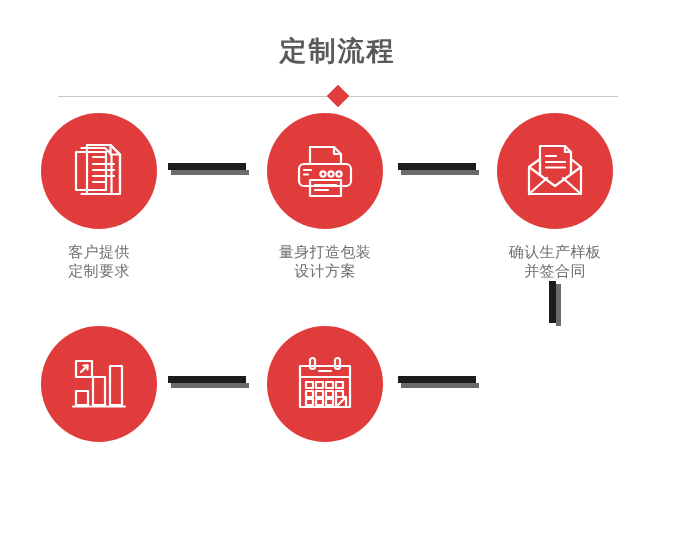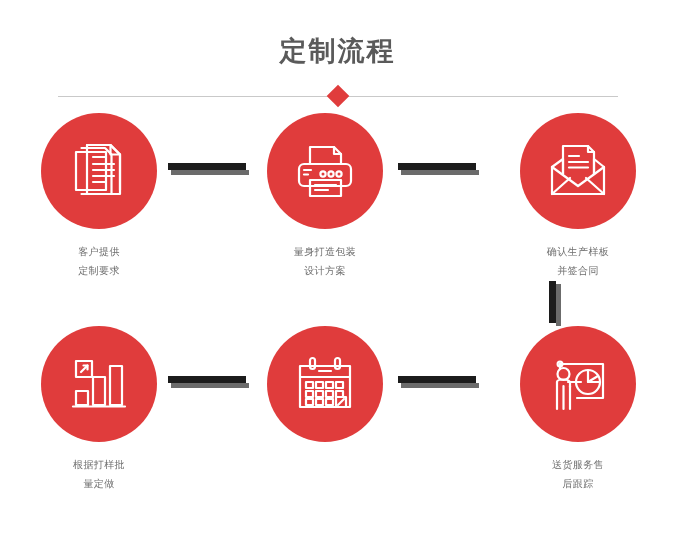--- a/index.html
+++ b/index.html
@@ -74,38 +74,38 @@
     position: absolute;
     width: 180px;
     text-align: center;
   }
 
   .step-r1 { top: 0px; }
   .step-r2 { top: 213px; }
 
   .col-1 { left: 9px; }
   .col-2 { left: 235px; }
-  .col-3 { left: 488px; }
+  .col-3 { left: 465px; }
 
   .circle {
     width: 116px;
     height: 116px;
     border-radius: 50%;
     background: #e03c3c;
     margin: 0 auto;
     display: flex;
     align-items: center;
     justify-content: center;
   }
 
   .circle svg { display: block; }
 
   .step-label {
     margin-top: 13px;
-    font-size: 10px;
+    font-size: 15px;
     color: #6e6e6e;
     line-height: 19px;
     letter-spacing: 0.4px;
     white-space: pre-line;
   }
 
   
   .conn-h {
     position: absolute;
     width: 78px;
@@ -266,22 +266,20 @@
           <rect x="8" y="8" width="16" height="16"></rect>
           <path d="M13 19 L19.5 12.5"></path>
           <path d="M15.5 12.5 H19.5 V16.5"></path>
           <rect x="8" y="38" width="12" height="14"></rect>
           <rect x="25" y="24" width="12" height="28"></rect>
           <rect x="42" y="13" width="12" height="39"></rect>
           <path d="M5 53.5 H57"></path>
         </svg>
       </span>
     </div>
-    <div class="step-label">根据打样批
-量定做</div>
   </div>
 
   <div class="step step-r2 col-2">
     <div class="circle">
       <span>
         <svg width="62" height="62" viewBox="0 0 62 62" fill="none" stroke="#ffffff" stroke-width="2.2" stroke-linejoin="round" stroke-linecap="round">
           <path d="M6 13 H56 V54 H6 Z"></path>
           <path d="M6 24 H56"></path>
           <rect x="16" y="5" width="5" height="11" rx="2.5"></rect>
           <rect x="41" y="5" width="5" height="11" rx="2.5"></rect>
@@ -297,36 +295,14 @@
           <rect x="12" y="46" width="7" height="6"></rect>
           <rect x="22" y="46" width="7" height="6"></rect>
           <rect x="32" y="46" width="7" height="6"></rect>
           <rect x="42" y="44" width="10" height="10"></rect>
           <path d="M44 52 L50 46"></path>
         </svg>
       </span>
     </div>
   </div>
 
-  <div class="step step-r2 col-3">
-    <div class="circle">
-      <span>
-        <svg width="62" height="62" viewBox="0 0 62 62" fill="none" stroke="#ffffff" stroke-width="2.2" stroke-linejoin="round" stroke-linecap="round">
-          <path d="M13 11 H56 V45 H30"></path>
-          <path d="M13 11 V16"></path>
-          <circle cx="13" cy="11" r="2.4"></circle>
-          <circle cx="16.5" cy="21" r="6"></circle>
-          <path d="M10 29 V56"></path>
-          <path d="M16.5 33 V56"></path>
-          <path d="M23 33 V56"></path>
-          <path d="M10 29 C10 27 12 26.5 16.5 26.5 C21 26.5 23 27.5 23 30 V34"></path>
-          <path d="M21 29 L34 29"></path>
-          <circle cx="41" cy="29" r="12"></circle>
-          <path d="M41 17 V29 L51 23"></path>
-          <path d="M41 29 L53 29"></path>
-        </svg>
-      </span>
-    </div>
-    <div class="step-label">送货服务售
-后跟踪</div>
-  </div>
 
 </div>
 
 </body></html>

